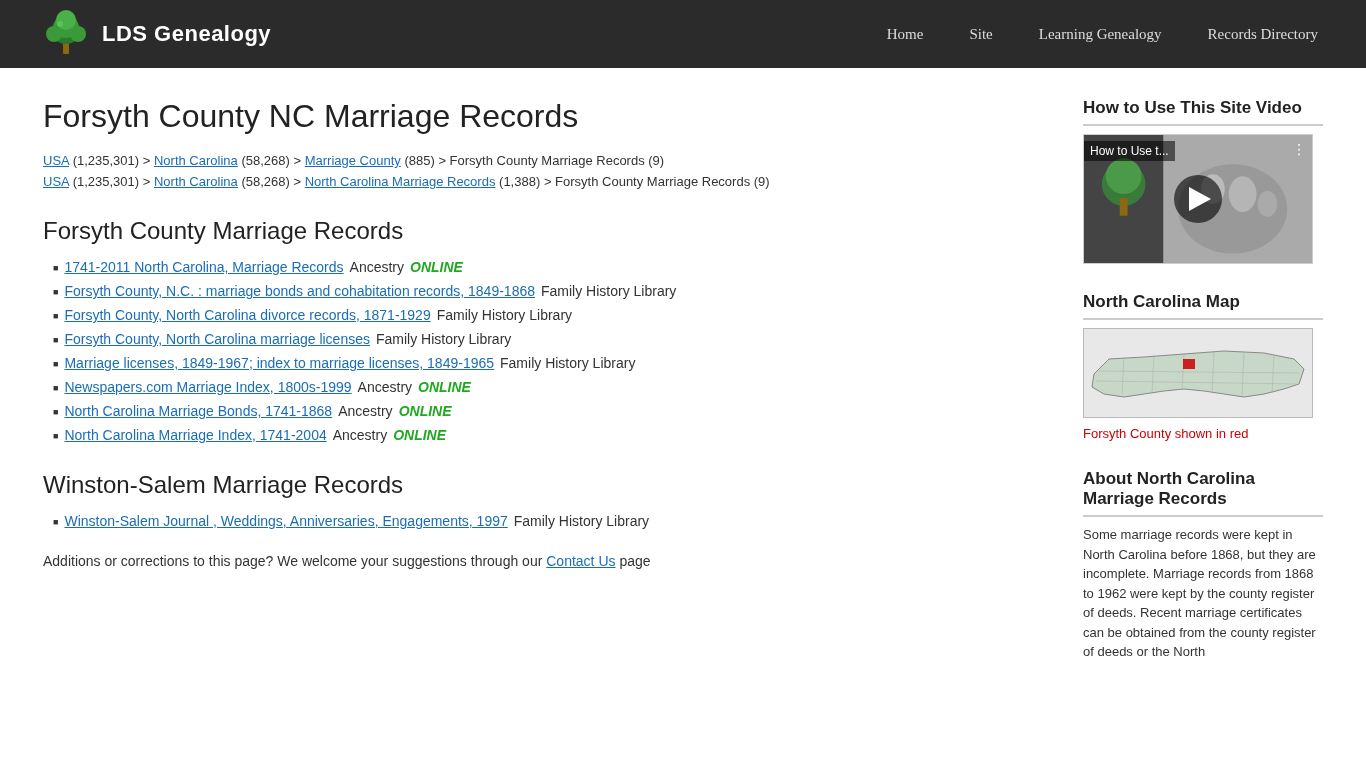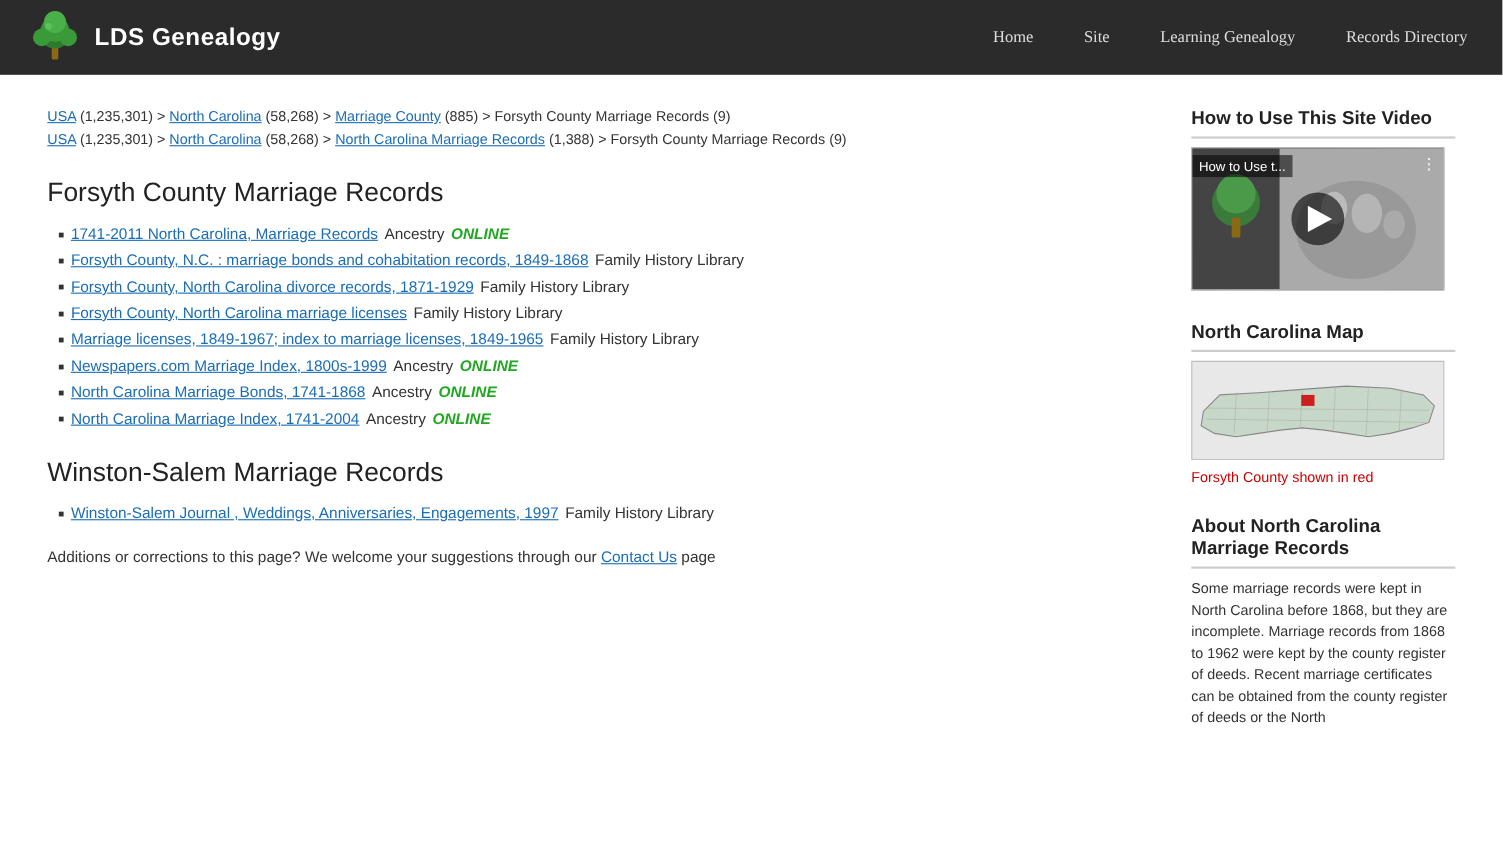--- a/index.html
+++ b/index.html
@@ -1,21 +1,21 @@
 <!DOCTYPE html>
 <html><head>
   <meta charset="utf-8">
   <style>
     * { margin: 0; padding: 0; box-sizing: border-box; }
     body { font-family: Georgia, 'Times New Roman', serif; font-size: 15px; color: #333; background: #fff; }
 
     
     #header {
       background: #2b2b2b;
-      padding: 0 24px;
+      padding: 0 40px;
       display: flex;
       align-items: center;
       justify-content: space-between;
       height: 68px;
     }
     #logo-area {
       display: flex;
       align-items: center;
       gap: 10px;
     }
@@ -266,20 +266,21 @@
     <a class="nav-item">Site</a>
     <a class="nav-item">Learning Genealogy</a>
     <a class="nav-item">Records Directory</a>
   </nav>
 </div>
 
 <div id="main-layout">
 
   <div id="content">
 
+    <h1>Forsyth County NC Marriage Records</h1>
 
     <div class="breadcrumb-line">
       <a>USA</a>
       <span>(1,235,301)</span>
       &gt;
       <a>North Carolina</a>
       <span>(58,268)</span>
       &gt;
       <a>Marriage County</a>
       <span>(885)</span>

